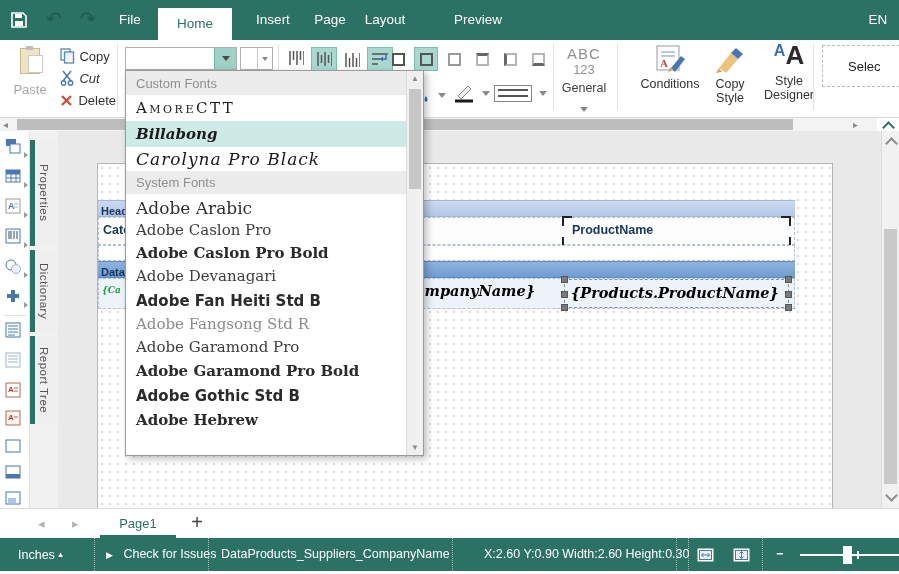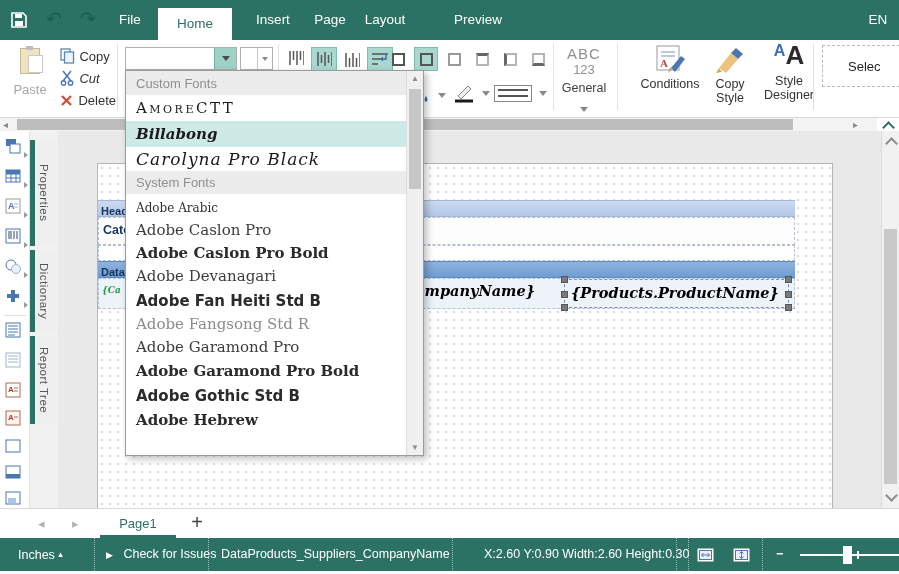--- a/index.html
+++ b/index.html
@@ -45,21 +45,21 @@
   .script{font-family:"DejaVu Serif",serif;font-style:italic;font-weight:bold;}
   .vscroll{left:881px;top:131px;width:18px;height:377px;background:#f1f1f1;border-left:1px solid #ddd;box-sizing:border-box;}
   
   .fontdd{left:125px;top:70px;width:299px;height:386px;background:#fff;border:1px solid #9a9a9a;
           box-shadow:3px 3px 7px rgba(0,0,0,.25);z-index:50;box-sizing:border-box;}
   .fd-row{position:absolute;left:0;width:280px;display:flex;align-items:center;padding-left:10px;box-sizing:border-box;}
   .fd-hdr{background:#ececec;color:#8f8f8f;font-size:13px;}
   .f-amore{font-family:"DejaVu Serif",serif;font-variant:small-caps;letter-spacing:2.5px;font-size:15px;color:#1a1a1a;}
   .f-script{font-family:"DejaVu Serif",serif;font-style:italic;font-weight:bold;font-size:15px;color:#1a1a1a;}
   .f-script2{font-family:"DejaVu Serif",serif;font-style:italic;font-size:17px;color:#1a1a1a;letter-spacing:1px;}
-  .f-serif-sm{font-family:"DejaVu Serif",serif;font-size:12px;color:#2f2f2f;}
+  .f-serif-sm{font-family:"DejaVu Serif",serif;font-size:17px;color:#2f2f2f;}
   .f-serif{font-family:"DejaVu Serif",serif;font-size:15px;color:#3d3d3d;}
   .f-serif-b{font-family:"DejaVu Serif",serif;font-size:15px;font-weight:bold;color:#2b2b2b;}
   .f-serif-gray{font-family:"DejaVu Serif",serif;font-size:15px;color:#8b8b8b;}
   .f-sans-b{font-family:"DejaVu Sans",sans-serif;font-weight:bold;font-size:15px;color:#2b2b2b;}
   .fd-scroll{position:absolute;right:0;top:0;width:17px;height:384px;background:#f0f0f0;border-left:1px solid #ddd;box-sizing:border-box;}
   
   .pagebar{left:0;top:508px;width:899px;height:30px;background:#fff;border-top:1px solid #d9d9d9;box-sizing:border-box;}
   .statusbar{left:0;top:538px;width:899px;height:33px;background:#2b7164;color:#fff;font-size:12.5px;}
   .ssep{position:absolute;top:0;height:33px;border-left:1px dotted rgba(255,255,255,.55);}
   .sitem{position:absolute;top:0;line-height:33px;white-space:nowrap;}
@@ -380,20 +380,27 @@
 <div class="abs canvas">
   <div class="page">
 
     <div class="bandbar" style="top:36px;background:linear-gradient(#ccdaf0,#b3c7e6);border-top:1px solid #a3b8d6;border-bottom:1px solid #a3b8d6;">
       <span>Head</span>
     </div>
 
     <div class="bandrow" style="top:53px;height:28px;background:#fdfdfe;">
       <span style="position:absolute;left:4px;top:5px;font-size:12.5px;font-weight:bold;color:#17365d;">Cate</span>
 
+      <div class="abs" style="left:465px;top:1px;width:225px;height:25px;">
+        <span style="position:absolute;left:8px;top:4px;font-size:12.5px;font-weight:bold;color:#17365d;">ProductName</span>
+        <div class="cornermark" style="left:-2px;top:-3px;border-left:2px solid #222;border-top:2px solid #222;"></div>
+        <div class="cornermark" style="left:-2px;bottom:-3px;border-left:2px solid #222;border-bottom:2px solid #222;"></div>
+        <div class="cornermark" style="right:-2px;top:-3px;border-right:2px solid #222;border-top:2px solid #222;"></div>
+        <div class="cornermark" style="right:-2px;bottom:-3px;border-right:2px solid #222;border-bottom:2px solid #222;"></div>
+      </div>
     </div>
 
     <div class="bandrow" style="top:81px;height:16px;background:#fff;"></div>
 
     <div class="bandbar" style="top:97px;background:linear-gradient(#8fb3de,#6f9cd1);border-top:1px solid #5f8cc0;border-bottom:1px solid #5f8cc0;">
       <span>Data</span>
     </div>
 
     <div class="bandrow" style="top:114px;height:31px;background:#eef3f9;">
       <span class="script" style="position:absolute;left:3px;top:6px;font-size:9px;color:#1f9d46;">{Ca</span>

